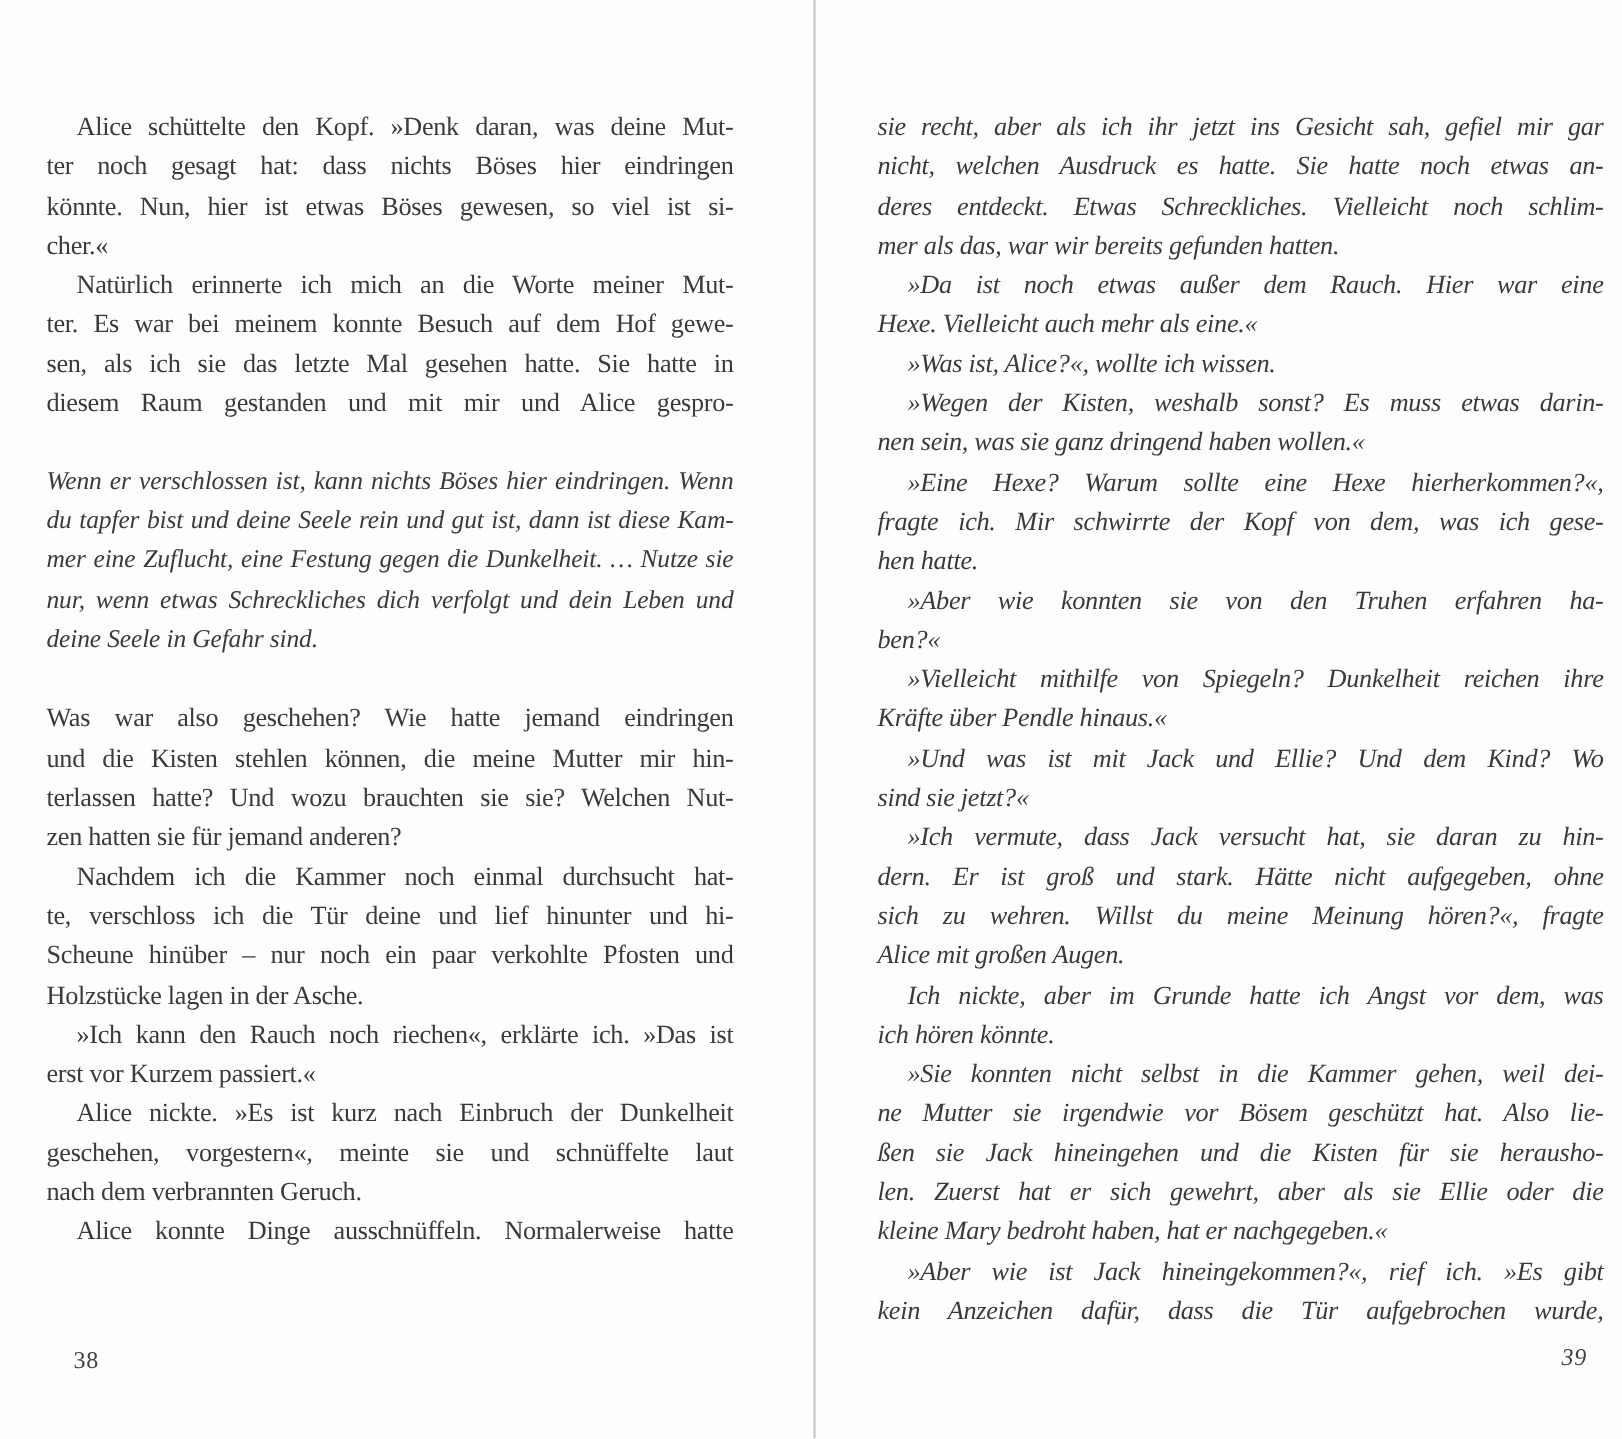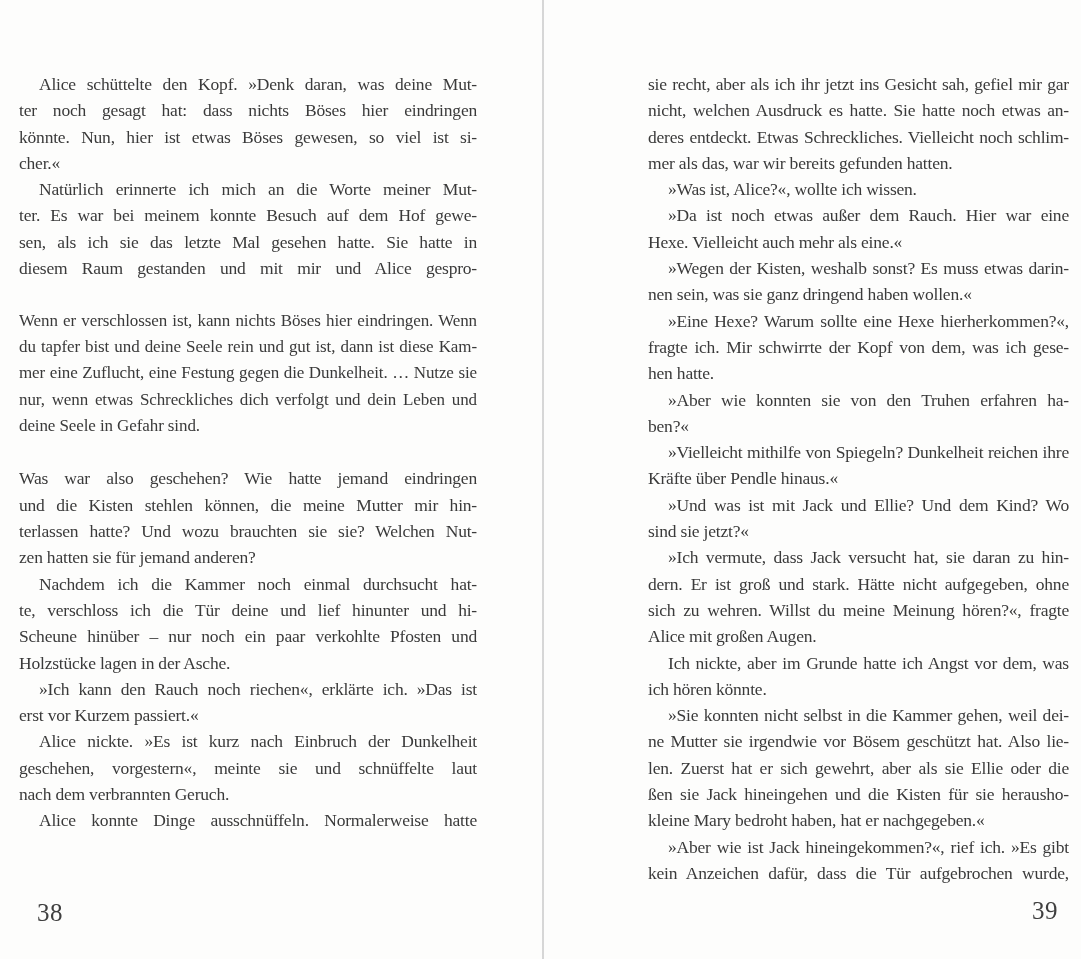--- a/index.html
+++ b/index.html
@@ -10,42 +10,43 @@
     font-family: "Liberation Serif", "DejaVu Serif", serif;
     color: #3a3a3a;
   }
   .spread { position: relative; width: 1081px; height: 959px; }
   .gutter {
     position: absolute; left: 542px; top: 0;
     width: 2px; height: 100%;
     background: linear-gradient(to right, #e4e4e4, #c9c9c9, #e4e4e4);
   }
   .page { position: absolute; top: 0; height: 959px; box-sizing: border-box; }
-  .page.left  { left: 4px;     width: 543px; padding: 71px 70px 0 15px; }
-  .page.right { left: 543px; width: 538px; padding: 71px 12px 0 105px; }
+  .page.left  { left: 16px;     width: 543px; padding: 71px 70px 0 15px; }
+  .page.right { left: 543px; width: 538px; padding: 71px 12px 0 42px; font-style: italic; }
   .text-block { width: 100%; }
   .para { margin: 0; }
   .para.gap-around { margin-top: 26.3px; margin-bottom: 26.3px; }
   .line {
     line-height: 26.3px;
     font-size: 17.5px;
     letter-spacing: -0.2px;
     text-align: justify;
     text-align-last: justify;
     white-space: normal;
   }
   .para.italic .line {
+    font-style: italic;
     font-size: 17px;
     letter-spacing: -0.1px;
   }
   .line.indent { text-indent: 20px; }
   .line.last { text-align-last: left; }
   .folio {
     position: absolute;
-    font-size: 25px;
+    font-size: 16px;
     color: #3f3f3f;
     letter-spacing: 0.5px;
   }
   .folio.left-num  { left: 33px;  top: 899px; }
   .folio.right-num { right: 23px; top: 897px; }
 </style>
 </head>
 <body>
 
 <div class="spread">
@@ -103,25 +104,25 @@
 
   <div class="page right">
     <div class="text-block">
         <div class="para">
           <div class="line">sie recht, aber als ich ihr jetzt ins Gesicht sah, gefiel mir gar</div>
           <div class="line">nicht, welchen Ausdruck es hatte. Sie hatte noch etwas an-</div>
           <div class="line">deres entdeckt. Etwas Schreckliches. Vielleicht noch schlim-</div>
           <div class="line last">mer als das, war wir bereits gefunden hatten.</div>
         </div>
         <div class="para">
-          <div class="line indent last">»Was ist, Alice?«, wollte ich wissen.</div>
+          <div class="line indent">»Da ist noch etwas außer dem Rauch. Hier war eine</div>
+          <div class="line last">Hexe. Vielleicht auch mehr als eine.«</div>
         </div>
         <div class="para">
-          <div class="line indent">»Da ist noch etwas außer dem Rauch. Hier war eine</div>
-          <div class="line last">Hexe. Vielleicht auch mehr als eine.«</div>
+          <div class="line indent last">»Was ist, Alice?«, wollte ich wissen.</div>
         </div>
         <div class="para">
           <div class="line indent">»Wegen der Kisten, weshalb sonst? Es muss etwas darin-</div>
           <div class="line last">nen sein, was sie ganz dringend haben wollen.«</div>
         </div>
         <div class="para">
           <div class="line indent">»Eine Hexe? Warum sollte eine Hexe hierherkommen?«,</div>
           <div class="line">fragte ich. Mir schwirrte der Kopf von dem, was ich gese-</div>
           <div class="line last">hen hatte.</div>
         </div>
@@ -143,22 +144,22 @@
           <div class="line">sich zu wehren. Willst du meine Meinung hören?«, fragte</div>
           <div class="line last">Alice mit großen Augen.</div>
         </div>
         <div class="para">
           <div class="line indent">Ich nickte, aber im Grunde hatte ich Angst vor dem, was</div>
           <div class="line last">ich hören könnte.</div>
         </div>
         <div class="para">
           <div class="line indent">»Sie konnten nicht selbst in die Kammer gehen, weil dei-</div>
           <div class="line">ne Mutter sie irgendwie vor Bösem geschützt hat. Also lie-</div>
+          <div class="line">ßen sie Jack hineingehen und die Kisten für sie herausho-</div>
           <div class="line">len. Zuerst hat er sich gewehrt, aber als sie Ellie oder die</div>
-          <div class="line">ßen sie Jack hineingehen und die Kisten für sie herausho-</div>
           <div class="line last">kleine Mary bedroht haben, hat er nachgegeben.«</div>
         </div>
         <div class="para">
           <div class="line indent">»Aber wie ist Jack hineingekommen?«, rief ich. »Es gibt</div>
           <div class="line">kein Anzeichen dafür, dass die Tür aufgebrochen wurde,</div>
         </div>
       </div>
     <div class="folio right-num">39</div>
   </div>
 

